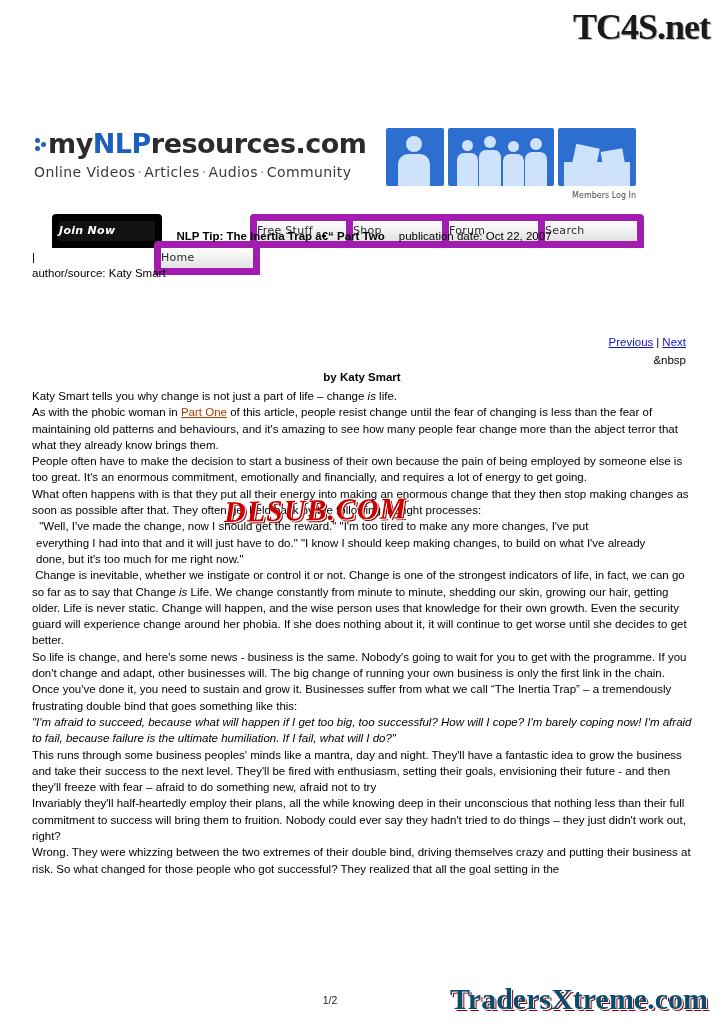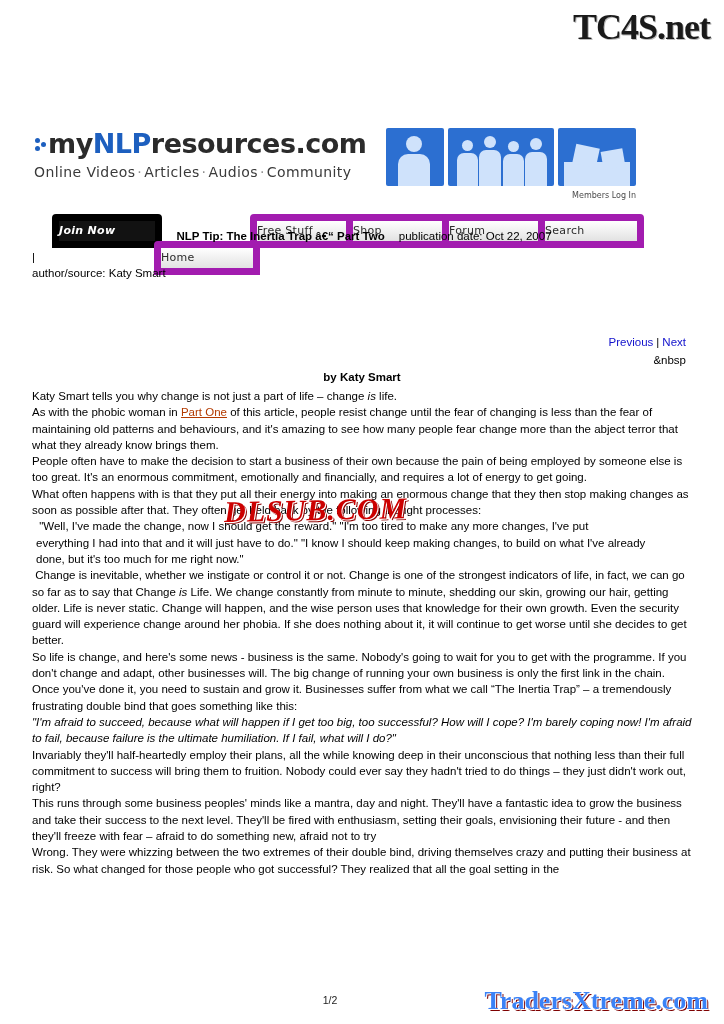--- a/index.html
+++ b/index.html
@@ -184,20 +184,21 @@
 
   
   .pager {
     position: absolute;
     right: 38px;
     top: 336px;
     font-size: 11.5px;
   }
   .pager a {
     color: #1111cc;
+    text-decoration: underline;
     cursor: pointer;
   }
   .pager .divider {
     color: #000;
     padding: 0 3px;
   }
   .nbsp-line {
     position: absolute;
     right: 38px;
     top: 354px;
@@ -246,23 +247,23 @@
     color: #cc0000;
     letter-spacing: 1px;
     text-shadow: 1px 1px 0 #ffffff, 2px 2px 0 #8a0000;
     transform: rotate(-1.2deg);
   }
   .tx-wm {
     position: absolute;
     right: 16px;
     bottom: 8px;
     font-family: "Liberation Serif", serif;
-    font-size: 26px;
-    font-weight: bold;
-    color: #3b82f6;
+    font-size: 30px;
+    font-weight: bold;
+    color: #0c4a6e;
     text-shadow: 1px 1px 0 #ffffff, 2px 2px 0 #7e0000;
   }
   .pagenum {
     position: absolute;
     left: 0;
     bottom: 18px;
     width: 660px;
     text-align: center;
     font-size: 10.5px;
     color: #222;
@@ -344,22 +345,22 @@
     <p>everything I had into that and it will just have to do."  "I know I should keep making changes, to build on what I've already</p>
     <p>done, but it's too much for me right now."</p>
   </div>
 
   <p><span>&nbsp;Change is inevitable, whether we instigate or control it or not. Change is one of the strongest indicators of life, in fact, we can go so far as to say that Change </span><em>is</em><span> Life. We change constantly from minute to minute, shedding our skin, growing our hair, getting older. Life is never static. Change will happen, and the wise person uses that knowledge for their own growth. Even the security guard will experience change around her phobia. If she does nothing about it, it will continue to get worse until she decides to get better.</span></p>
 
   <p>So life is change, and here's some news - business is the same. Nobody's going to wait for you to get with the programme. If you don't change and adapt, other businesses will. The big change of running your own business is only the first link in the chain. Once you've done it, you need to sustain and grow it. Businesses suffer from what we call “The Inertia Trap” – a  tremendously frustrating double bind that goes something like this:</p>
 
   <p><em>"I'm afraid to succeed, because what will happen if I get too big, too successful? How will I cope? I'm barely coping now! I'm afraid to fail, because failure is the ultimate humiliation. If I fail, what will I do?"</em></p>
 
+  <p>This runs through some business peoples' minds like a mantra, day and night. They'll have a fantastic idea to grow the business and take their success to the next level. They'll be fired with enthusiasm, setting their goals, envisioning their future - and then they'll freeze with fear – afraid to do something new, afraid not to try</p>
+
   <p>Invariably they'll half-heartedly employ their plans, all the while knowing deep in their unconscious that nothing less than their full commitment to success will bring them to fruition. Nobody could ever say they hadn't tried to do things – they just didn't work out, right?</p>
-
-  <p>This runs through some business peoples' minds like a mantra, day and night. They'll have a fantastic idea to grow the business and take their success to the next level. They'll be fired with enthusiasm, setting their goals, envisioning their future - and then they'll freeze with fear – afraid to do something new, afraid not to try</p>
 
   <p>Wrong. They were whizzing between the two extremes of their double bind, driving themselves crazy and putting their business at risk. So what changed for those people who got successful? They realized that all the goal setting in the</p>
 </div>
 
 <div class="dlsub">DLSUB.COM</div>
 <div class="pagenum">1/2</div>
 <div class="tx-wm">TradersXtreme.com</div>
 
 </body></html>

